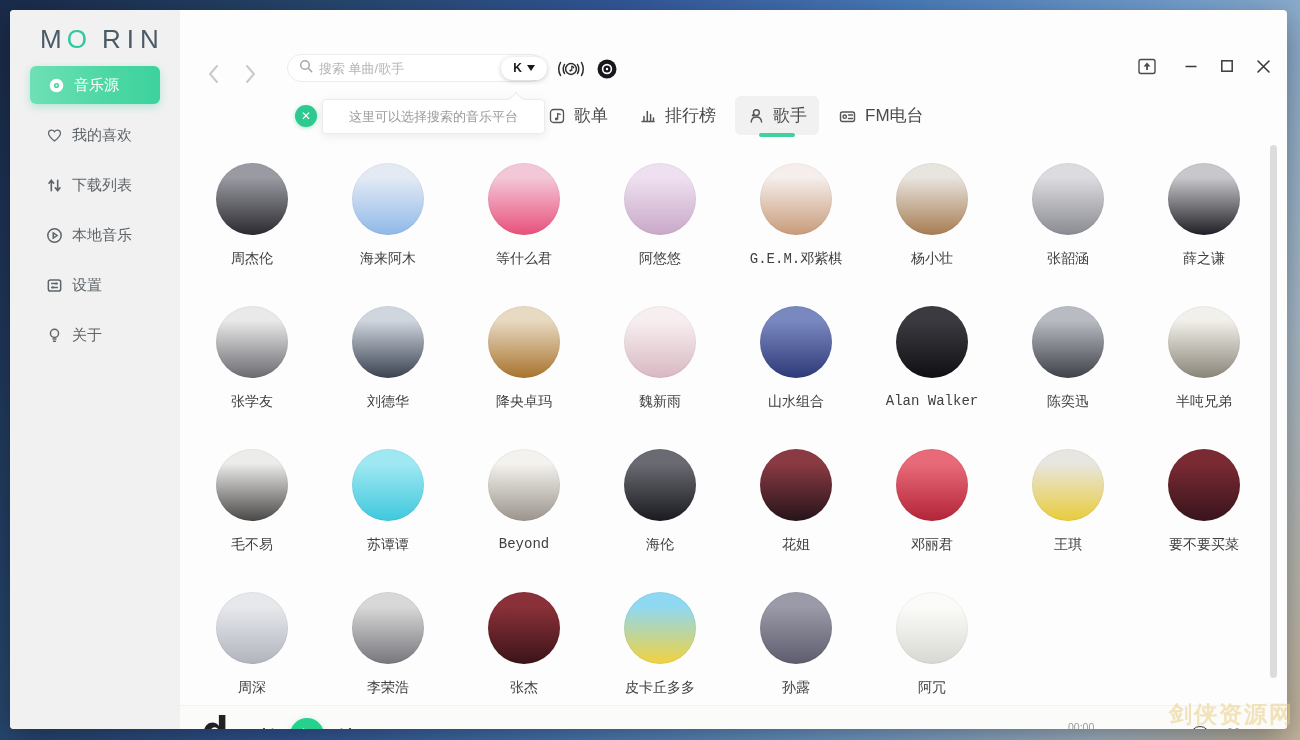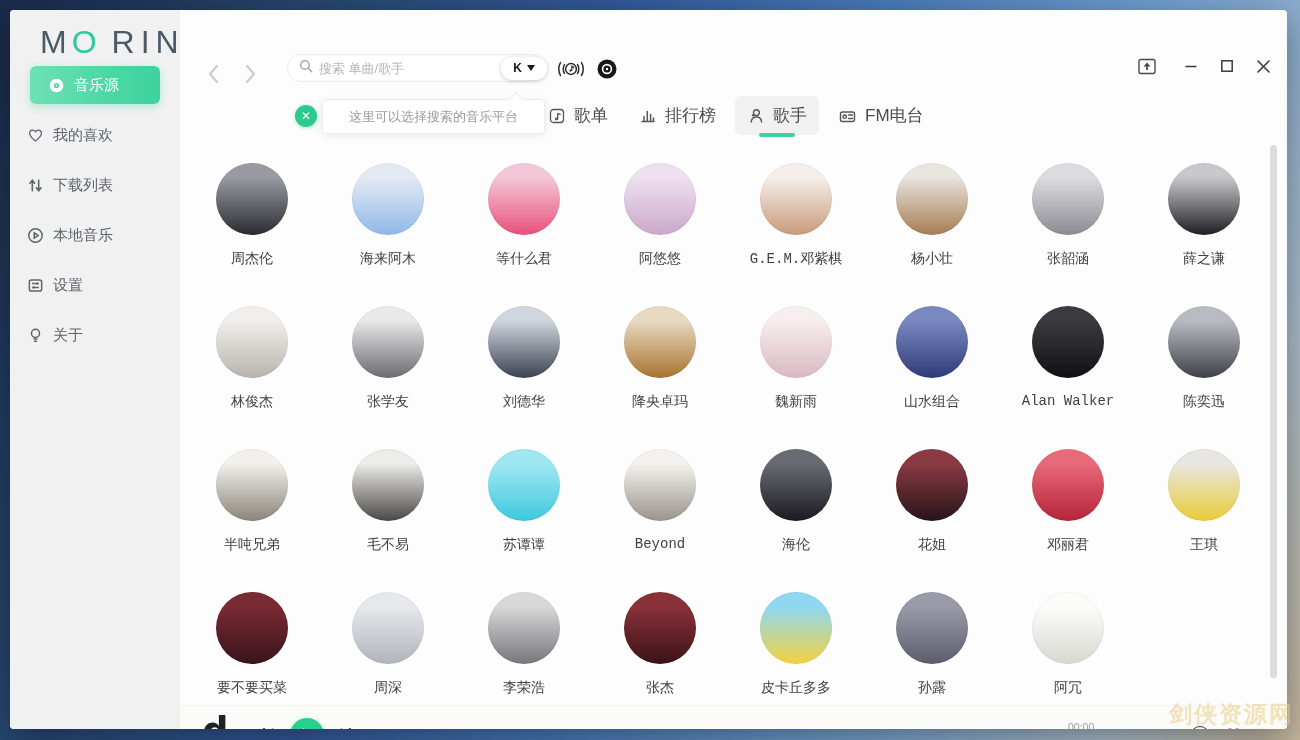--- a/index.html
+++ b/index.html
@@ -5,27 +5,27 @@
   * { box-sizing: border-box; margin: 0; padding: 0; }
   html,body { width:1300px; height:740px; overflow:hidden;
     font-family:"Liberation Sans","DejaVu Sans",sans-serif; }
   .desktop { position:relative; width:1300px; height:740px;
     background:linear-gradient(115deg,#1a2b4a 0%,#27476e 20%,#33589a 38%,#4a7cba 55%,#74a0cf 72%,#a9bccb 88%,#c6b69c 100%); }
   .window { position:absolute; left:10px; top:10px; width:1277px; height:719px;
     background:#fdfdfd; border-radius:4px; box-shadow:0 10px 34px rgba(0,0,0,.38); overflow:hidden; }
   
   .sidebar { position:absolute; left:0; top:0; width:170px; height:100%;
     background:#f1f1f2; }
-  .logo { position:absolute; left:30px; top:14px; font-size:32px; font-weight:400;
+  .logo { position:absolute; left:30px; top:14px; font-size:26px; font-weight:400;
     color:#4b5b66; letter-spacing:2px; white-space:nowrap; }
   .logo .lo { color:#2fc9a0; margin-left:3px; }
   .logo .lrin { margin-left:13px; letter-spacing:6px; }
   .side-nav { position:absolute; top:56px; left:0; right:0; }
   .side-item { position:relative; height:50px; display:flex; align-items:center;
-    padding-left:17px; color:#5d6569; font-size:15px; cursor:pointer; }
+    padding-left:36px; color:#5d6569; font-size:15px; cursor:pointer; }
   .side-item .s-ic { width:17px; height:17px; margin-right:9px; display:inline-flex; }
   .side-item.active { height:38px; margin:0 20px 6px 20px; padding-left:18px;
     border-radius:6px; color:#ffffff;
     background:linear-gradient(90deg,#6fe0b6 0%,#4cd7a4 60%,#3ed29e 100%);
     box-shadow:0 3px 8px rgba(62,210,158,.35); }
   
   .main { position:absolute; left:170px; top:0; width:1107px; height:100%; background:#fdfdfd;margin-top:33px; }
   .nav-chev { position:absolute; top:20px; width:20px; height:22px; cursor:pointer; }
   .chev-left { left:24px; } .chev-right { left:60px; }
   .searchbox { position:absolute; left:107px; top:11px; width:258px; height:28px;
@@ -305,24 +305,20 @@
           </div>
           <div class="artist">
             <div class="avatar" style="background: linear-gradient(rgb(220, 220, 224) 20%, rgb(138, 138, 146) 100%);"></div>
             <div class="aname">张韶涵</div>
           </div>
           <div class="artist">
             <div class="avatar" style="background: linear-gradient(rgb(200, 200, 204) 20%, rgb(30, 30, 36) 100%);"></div>
             <div class="aname">薛之谦</div>
           </div>
           <div class="artist">
-            <div class="avatar" style="background: linear-gradient(rgb(240, 239, 236) 20%, rgb(184, 180, 172) 100%);"></div>
-            <div class="aname">林俊杰</div>
-          </div>
-          <div class="artist">
             <div class="avatar" style="background: linear-gradient(rgb(233, 233, 233) 20%, rgb(106, 106, 112) 100%);"></div>
             <div class="aname">张学友</div>
           </div>
           <div class="artist">
             <div class="avatar" style="background: linear-gradient(rgb(207, 214, 222) 20%, rgb(58, 65, 80) 100%);"></div>
             <div class="aname">刘德华</div>
           </div>
           <div class="artist">
             <div class="avatar" style="background: linear-gradient(rgb(232, 217, 194) 20%, rgb(168, 116, 46) 100%);"></div>
             <div class="aname">降央卓玛</div>

